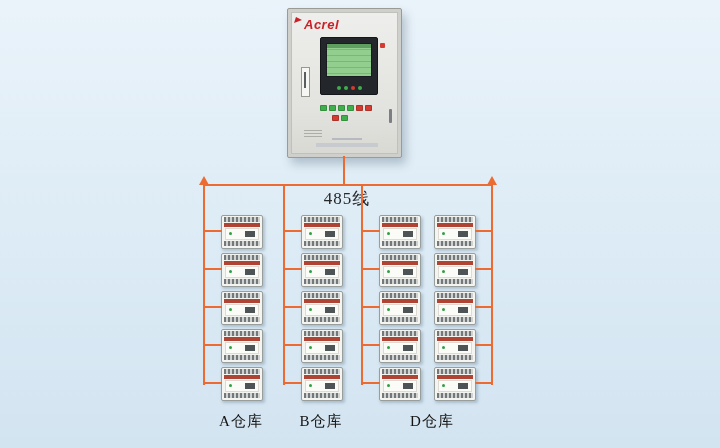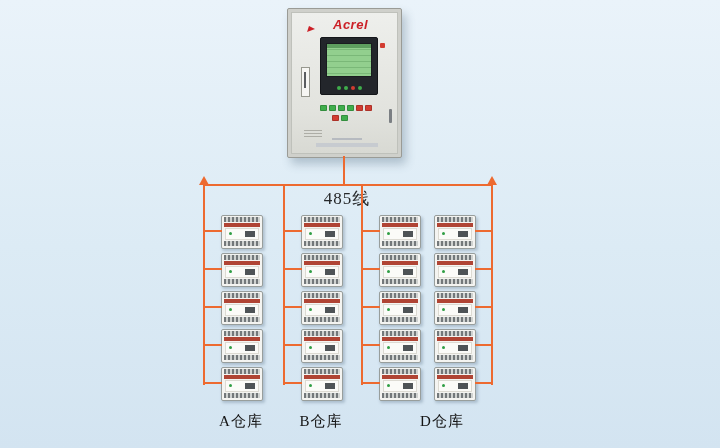--- a/index.html
+++ b/index.html
@@ -21,21 +21,21 @@
   
   .cabinet{
     position:absolute;left:287px;top:8px;width:113px;height:148px;
     background:#cfd0cb;border:1px solid #9a9b96;border-radius:2px;
     box-shadow:4px 6px 10px rgba(60,85,110,.30);
   }
   .cab-door{
     position:absolute;inset:3px;border:1px solid #bfc1bb;
     background:linear-gradient(180deg,#eeefec 0%,#e2e3de 70%,#d8d9d3 100%);
   }
-  .brand{position:absolute;left:16px;top:4px;display:flex;align-items:flex-end;gap:18px;}
+  .brand{position:absolute;left:3px;top:4px;display:flex;align-items:flex-start;gap:2px;}
   .brand-icon{width:0;height:0;border-left:7px solid var(--brand-red);
     border-top:3px solid transparent;border-bottom:3px solid transparent;
     transform:skewX(-18deg);}
   .brand-text{color:var(--brand-red);font-weight:bold;font-style:italic;
     font-size:13px;letter-spacing:.5px;}
   .screen-module{position:absolute;left:28px;top:24px;width:56px;height:56px;
     background:#23262b;border-radius:2px;border:1px solid #14161a;}
   .lcd{position:absolute;left:5px;top:5px;right:5px;height:32px;
     background:repeating-linear-gradient(180deg,var(--lcd-green) 0 5px,#7ab878 5px 6px);
     border:1px solid #191c1f;}
@@ -84,21 +84,21 @@
   .d-stripe{height:4px;margin:1px 2px 0;background:var(--device-stripe);}
   .d-face{position:relative;height:12px;margin:1px 3px;background:#fbfbf8;border:1px solid #dcdad2;box-sizing:border-box;}
   .d-led{position:absolute;left:3px;top:3px;width:3px;height:3px;border-radius:50%;background:var(--led-green);}
   .d-disp{position:absolute;right:3px;top:2px;width:10px;height:6px;background:#4e5356;}
   .d-bot{height:5px;margin:1px 2px;
     background:repeating-linear-gradient(90deg,#73787a 0 2px,#cfd2d0 2px 4px);}
 
   
   .col-label{position:absolute;top:412px;width:80px;text-align:center;
     font-family:"Liberation Serif",serif;font-size:15px;color:#141414;letter-spacing:1px;}
-  .lb-a{left:201px;} .lb-b{left:281px;} .lb-c{left:359px;} .lb-d{left:402px;text-align:center;}
+  .lb-a{left:201px;} .lb-b{left:281px;} .lb-c{left:359px;} .lb-d{left:392px;text-align:center;}
 </style>
 </head>
 <body>
 
 <div class="stage">
 
   <div class="cabinet">
     <div class="cab-door">
       <div class="brand">
         <span class="brand-icon"></span>

